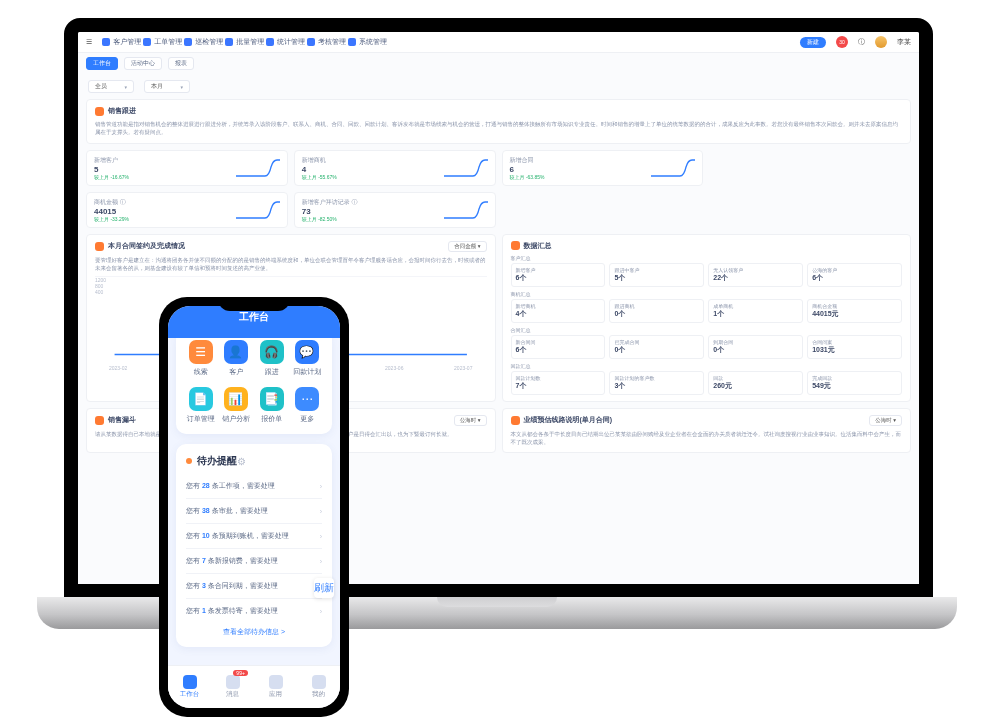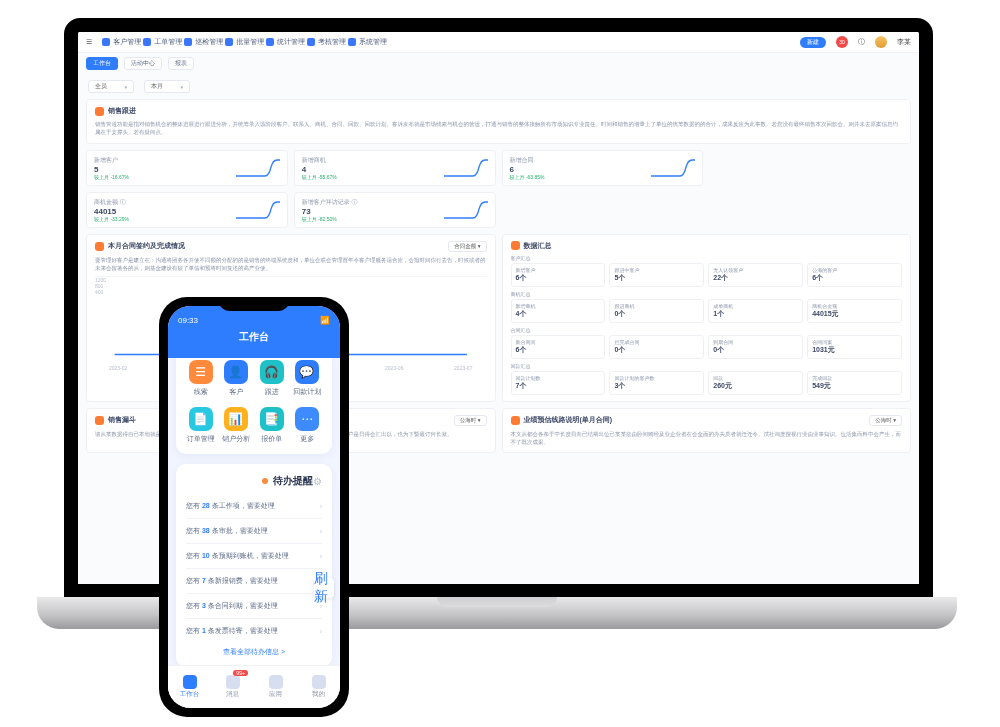--- a/index.html
+++ b/index.html
@@ -68,37 +68,37 @@
   .p-header{background:#2f7dff;color:#fff;text-align:center;padding:4px 0 14px;font-size:10px;font-weight:600}
   .p-body{flex:1;padding:0 8px;overflow:hidden}
   .p-card{background:#fff;border-radius:10px;padding:10px;box-shadow:0 2px 8px rgba(60,90,160,.08);margin-top:-8px}
   .icon-grid{display:grid;grid-template-columns:repeat(4,1fr);gap:10px 6px}
   .pi{display:flex;flex-direction:column;align-items:center;gap:3px}
   .pi .isq{width:24px;height:24px;border-radius:7px;display:flex;align-items:center;justify-content:center}
   .pi .lt{font-size:7px;color:#5d6b87}
   .c-orange{background:#ff8a3c}.c-blue{background:#2f7dff}.c-teal{background:#1fc1c8}.c-yellow{background:#ffb21e}.c-cyan{background:#28c9e0}.c-blue2{background:#3d8bff}
 
   .p-card2{background:#fff;border-radius:10px;padding:10px 10px 6px;margin-top:10px;box-shadow:0 2px 8px rgba(60,90,160,.08)}
-  .p-card2 .hd{display:flex;align-items:center;justify-content:flex-end;margin-bottom:6px}
+  .p-card2 .hd{display:flex;align-items:center;justify-content:flex-start;margin-bottom:6px}
   .p-card2 .hd .t{font-size:10px;font-weight:700;color:#2a3550;display:flex;align-items:center;gap:5px}
   .dot-o{width:6px;height:6px;border-radius:50%;background:#ff8a3c}
   .gear{font-size:10px;color:#b6bdcd}
   .todo{border-top:1px solid #f0f2f7;padding:7px 0;font-size:7px;color:#5d6b87;display:flex;align-items:center;justify-content:space-between}
   .todo:first-of-type{border-top:none}
   .todo b{color:#2f7dff;font-weight:600}
   .more-link{text-align:center;font-size:7px;color:#2f7dff;padding:4px 0}
 
   .p-tabbar{height:42px;background:#fff;box-shadow:0 -1px 0 #eef0f4;display:grid;grid-template-columns:repeat(4,1fr)}
   .pt{display:flex;flex-direction:column;align-items:center;justify-content:center;gap:1px;font-size:6.5px;color:#8a94aa;position:relative}
   .pt.active{color:#2f7dff}
   .pt .pic{width:14px;height:14px;border-radius:4px;background:#d6def0}
   .pt.active .pic{background:#2f7dff}
   .badge{position:absolute;top:4px;left:52%;background:#f34949;color:#fff;font-size:5px;border-radius:6px;padding:0 3px}
 
-  .refresh{position:absolute;right:6px;bottom:110px;width:20px;height:20px;background:#fff;border-radius:4px;box-shadow:0 1px 4px rgba(0,0,0,.12);display:flex;align-items:center;justify-content:center;font-size:14px;color:#2f7dff}
+  .refresh{position:absolute;right:6px;bottom:110px;width:20px;height:20px;background:#fff;border-radius:4px;box-shadow:0 1px 4px rgba(0,0,0,.12);display:flex;align-items:center;justify-content:center;font-size:10px;color:#2f7dff}
 
   .spark path{stroke:#2f7dff;stroke-width:1.3;fill:none}
 </style>
 </head>
 <body>
 
 <div class="laptop">
   <div class="laptop-screen">
     <div class="app">
 
@@ -324,24 +324,20 @@
   </div>
   <div class="laptop-base">
       <div class="notch"></div>
     </div>
 </div>
 
 <div class="phone">
   <div class="phone-bezel"></div>
   <div class="phone-notch"></div>
   <div class="phone-screen">
-    <div class="p-status">
-      <span>09:33</span>
-      <span>📶</span>
-    </div>
     <div class="p-header">工作台</div>
 
     <div class="p-body">
       <div class="p-card">
         <div class="icon-grid" id="phoneIcons">
             <div class="pi">
               <div class="isq c-orange" style="color:#fff;font-size:12px">☰</div>
               <div class="lt">线索</div>
             </div>
             <div class="pi">

